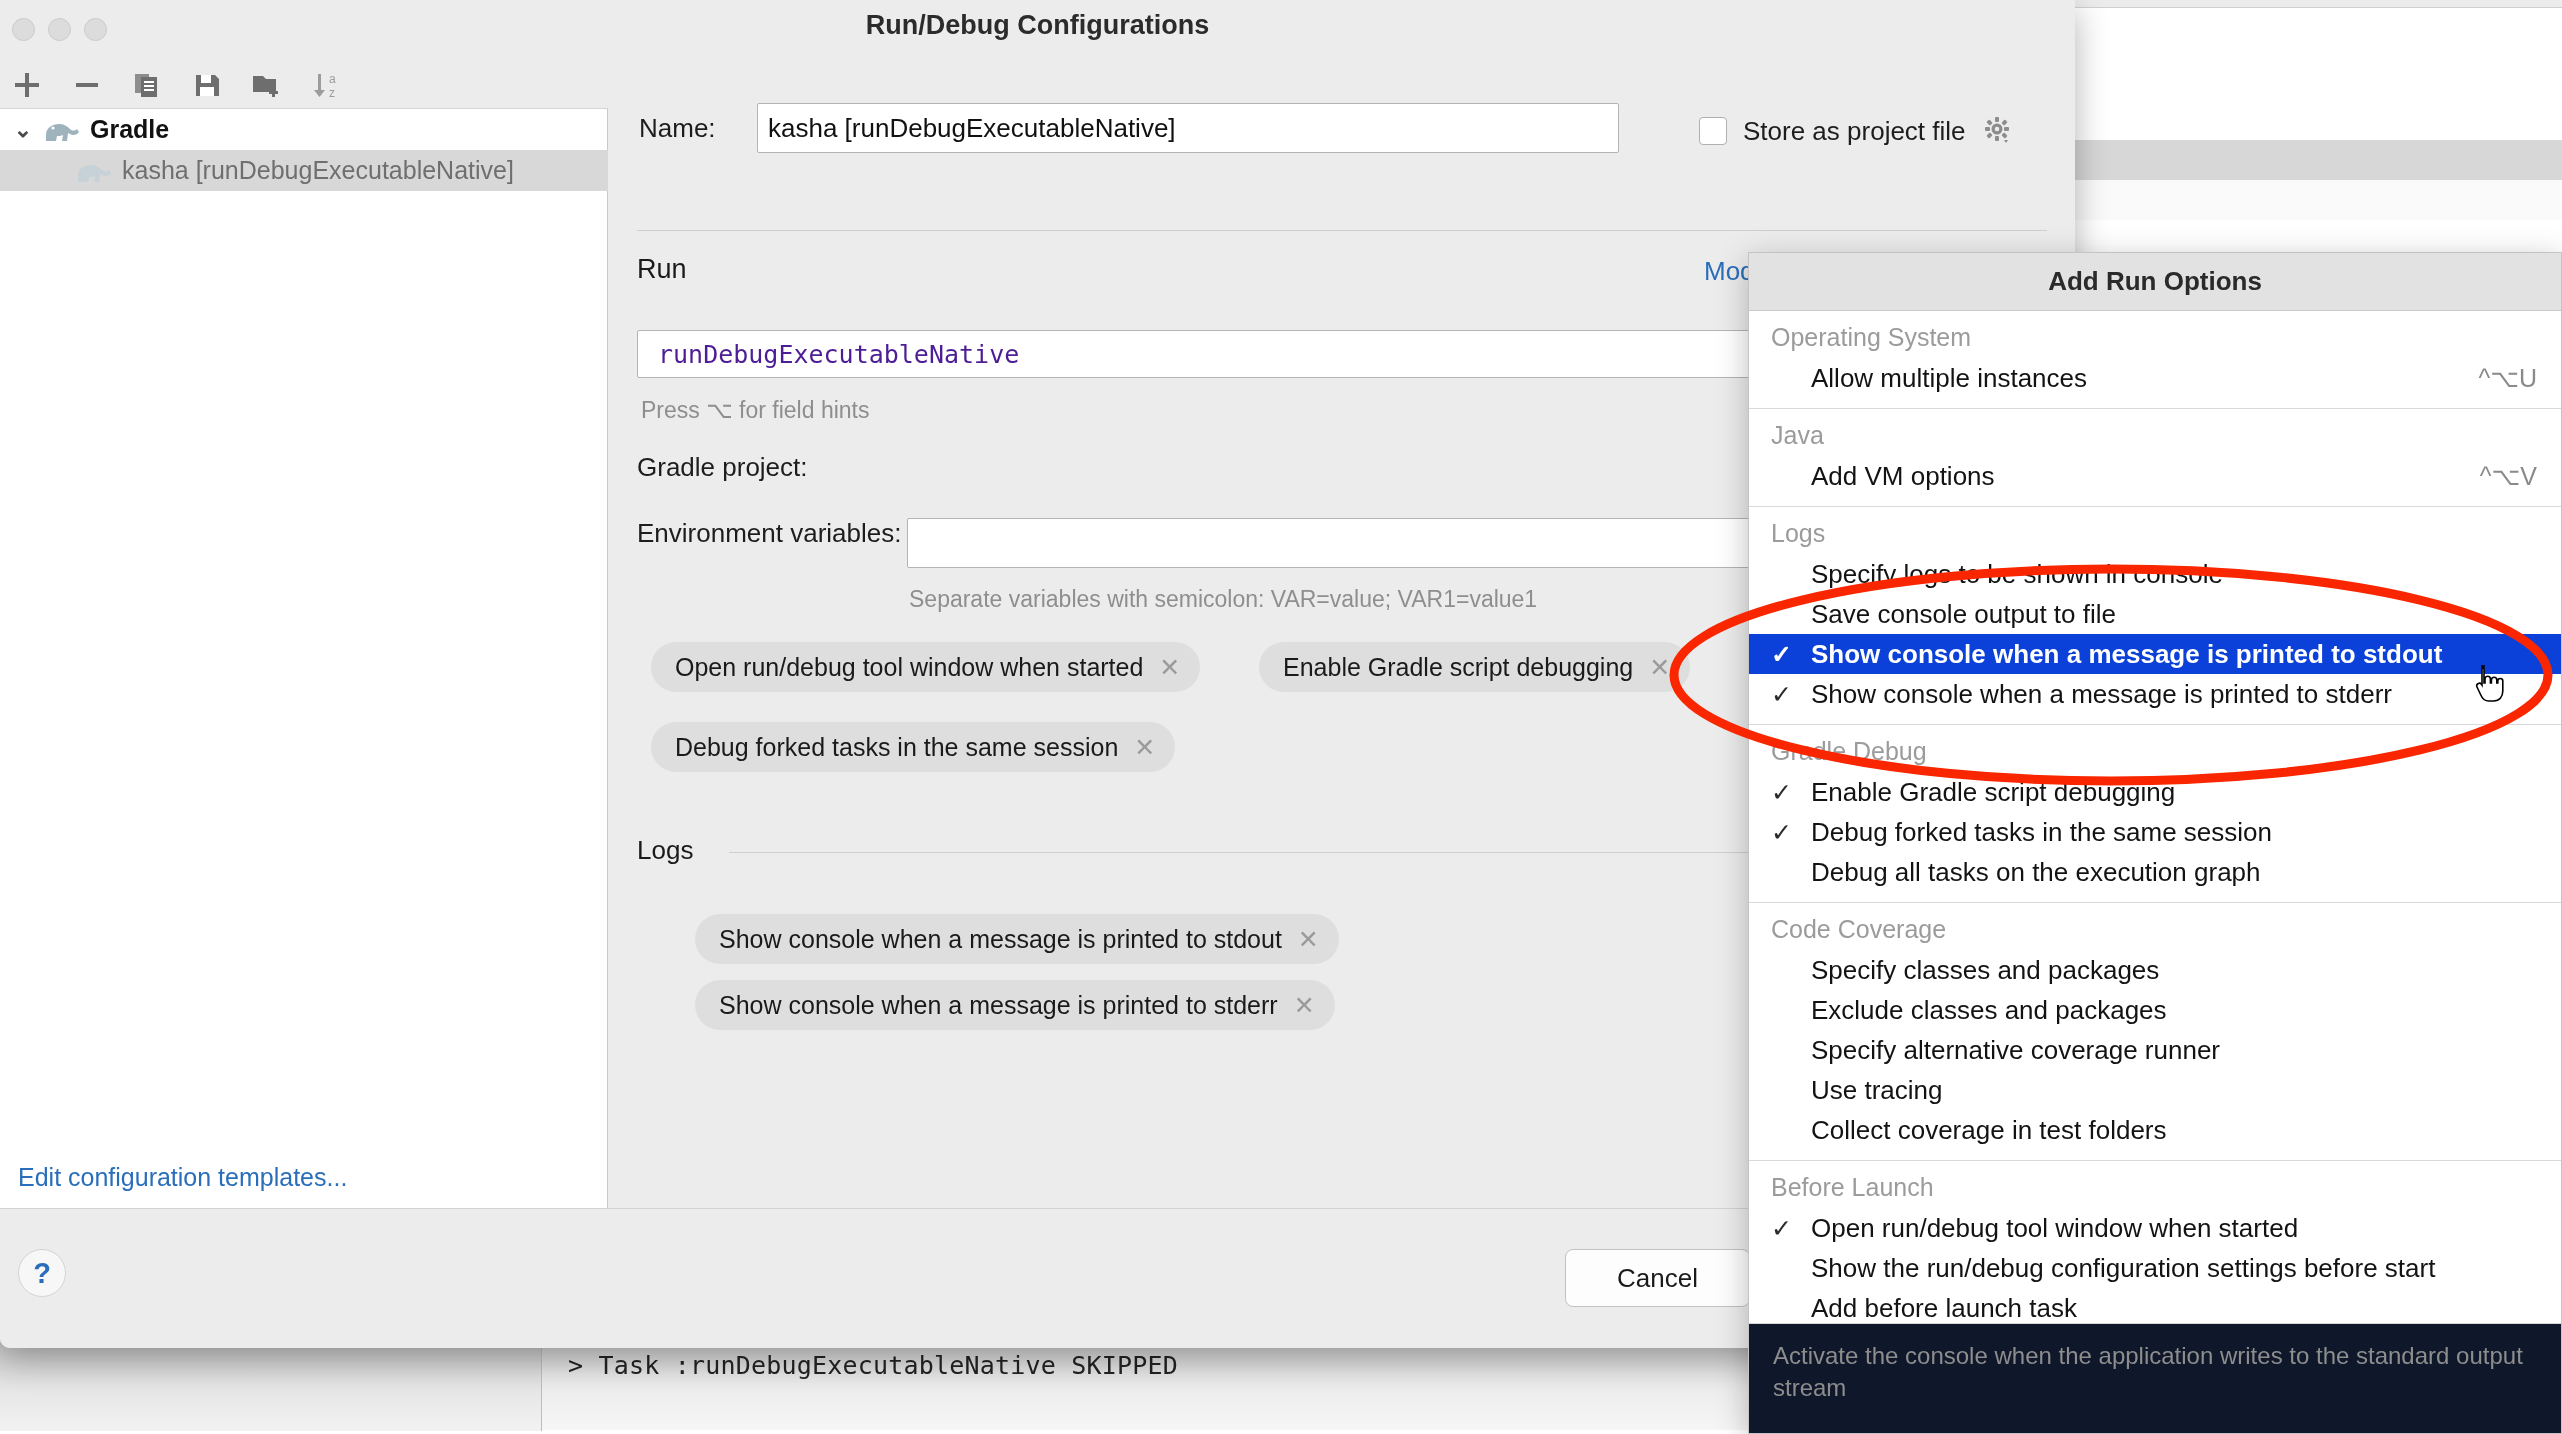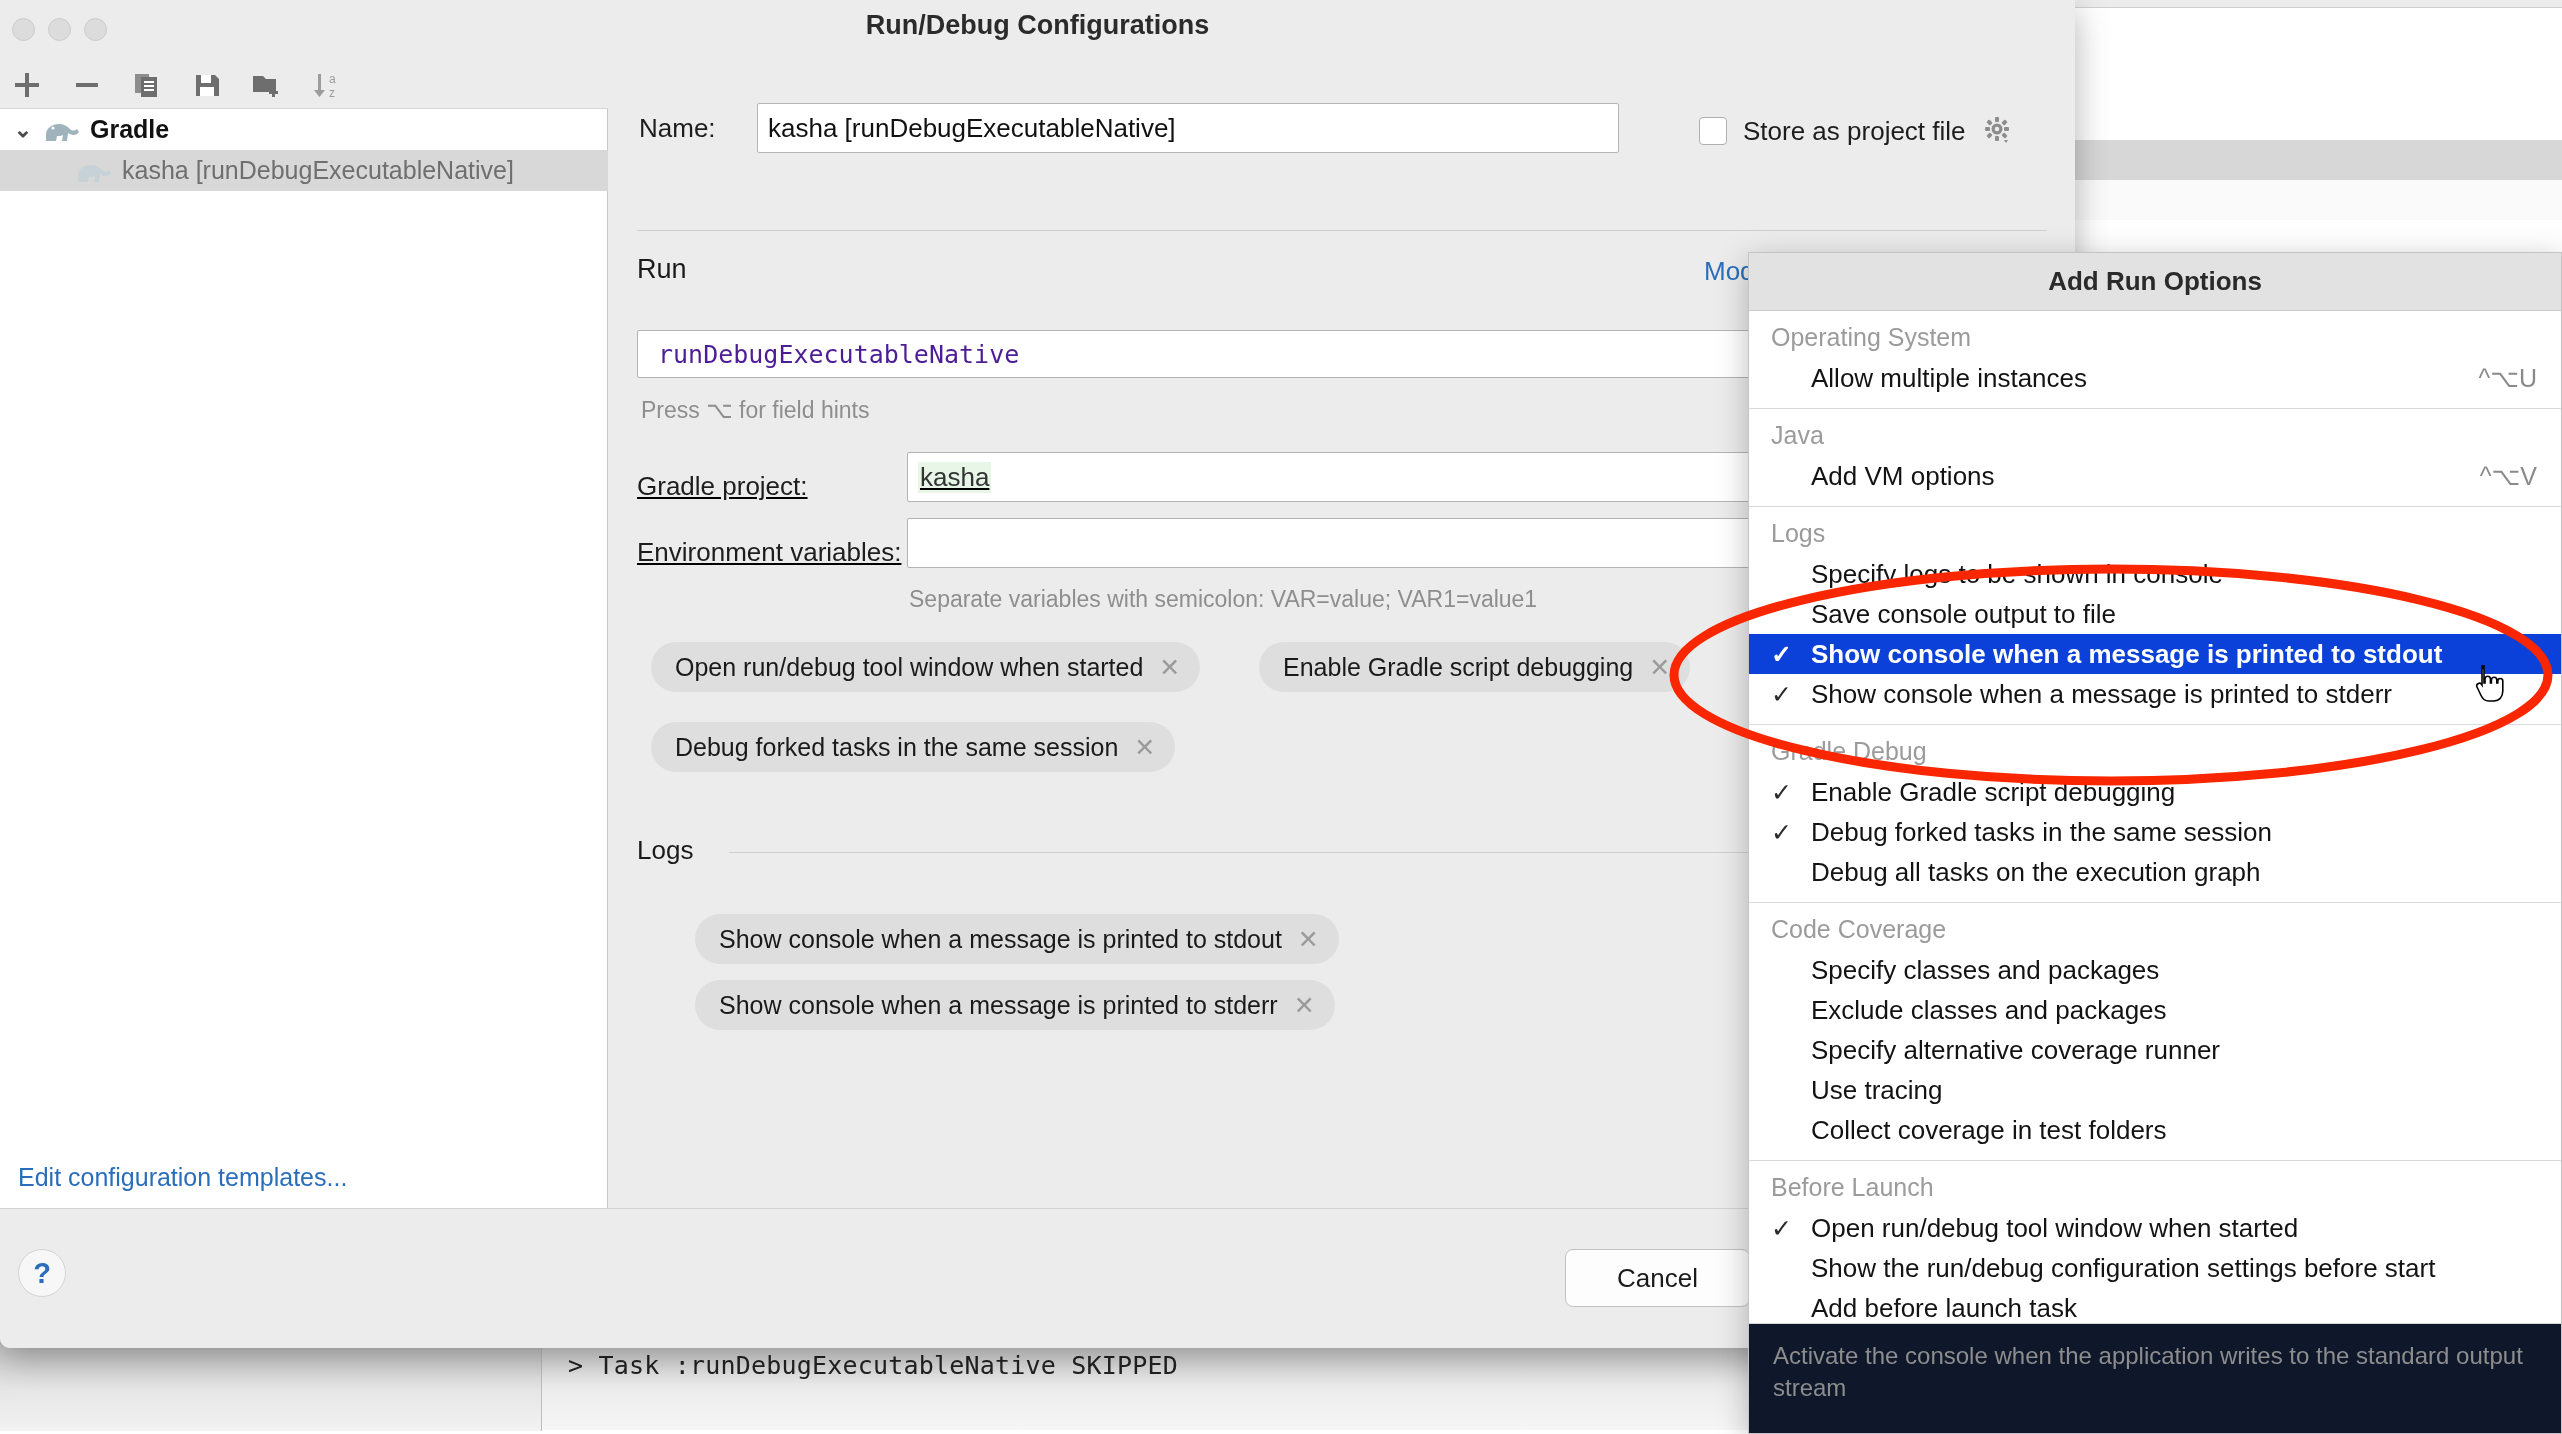--- a/index.html
+++ b/index.html
@@ -145,21 +145,21 @@
   .run-input {
     position: absolute; left: 28px; top: 268px; width: 1260px; height: 48px;
     background:#fff; border:1px solid #b4b4b4; border-radius:2px;
     display: flex; align-items: center; padding: 0 20px;
     font-family: "DejaVu Sans Mono", monospace; font-size: 25px; color: #4c1d95;
   }
   .hint {
     position: absolute; font-size: 23px; color: #8e8e8e;
   }
 
-  .field-row { position: absolute; display: flex; align-items: flex-end; text-decoration: underline; }
+  .field-row { position: absolute; display: flex; align-items: flex-start; }
   .field-label { font-size: 26px; color: #1d1d1d; }
 
   .green-token { background: #e7f6e7; padding: 0 2px; color:#333; }
 
   
   .chip {
     position: absolute; height: 50px; background: #dedede; border-radius: 25px;
     display: flex; align-items: center; padding: 0 20px 0 24px; gap: 16px;
     font-size: 25px; color: #1a1a1a; white-space: nowrap;
   }
@@ -372,23 +372,20 @@
         <span>Modify options</span>
         <span>⌄</span>
         <span class="shortcut-dim">⌥M</span>
       </div>
 
       <div class="run-input">runDebugExecutableNative</div>
       <div class="hint" style="left:32px; top:335px;">Press ⌥ for field hints</div>
 
       <div class="field-row" style="left:28px; top:390px; width:1400px;">
         <span class="field-label" style="width:270px;">Gradle project:</span>
-        <div class="txtfield" style="width:1000px;">
-          <span class="green-token">kasha</span>
-        </div>
       </div>
 
       <div class="field-row" style="left:28px; top:456px; width:1400px;">
         <span class="field-label" style="width:270px;">Environment variables:</span>
         <div class="txtfield" style="width:1000px;"></div>
       </div>
       <div class="hint" style="left:300px; top:524px;">Separate variables with semicolon: VAR=value; VAR1=value1</div>
 
       <div class="chip" style="left:42px; top:580px;">
         <span>Open run/debug tool window when started</span>

